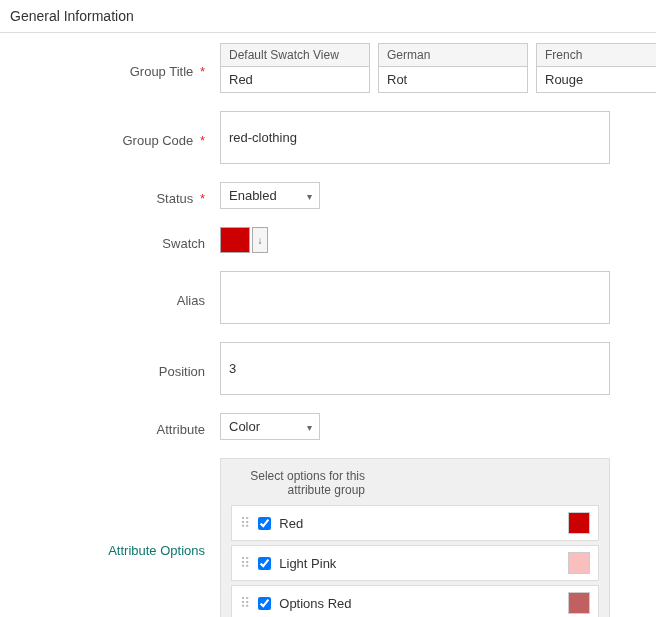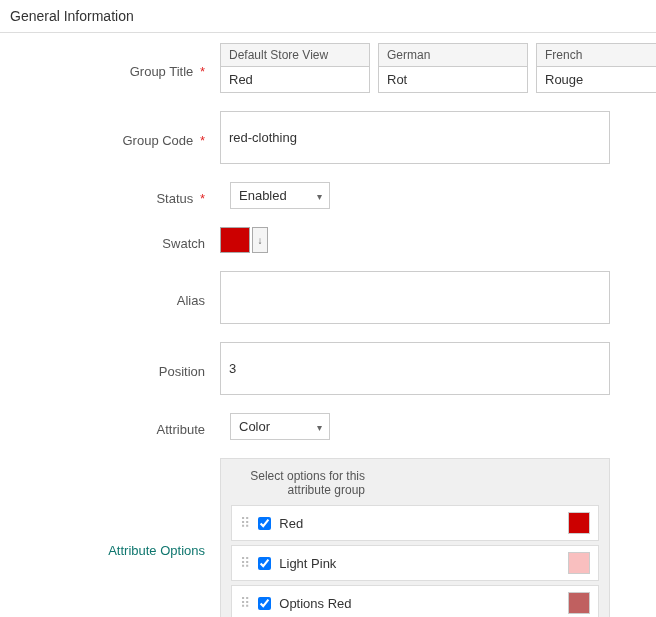--- a/index.html
+++ b/index.html
@@ -75,21 +75,20 @@
       font-size: 13px;
       color: #333;
       outline: none;
     }
     .full-input {
       width: 390px;
     }
     .select-wrapper {
       position: relative;
       display: inline-block;
-      margin-left: 10px;
     }
     select {
       padding: 5px 28px 5px 8px;
       border: 1px solid #ccc;
       font-size: 13px;
       color: #333;
       appearance: none;
       -webkit-appearance: none;
       background: #fff;
       cursor: pointer;
@@ -193,21 +192,21 @@
 <div class="section-title">General Information</div>
 
 <div class="form-row">
   <div class="label-col">
     <span>Group Title</span>
     <span class="required">*</span>
   </div>
   <div class="input-col">
     <div class="group-title-row">
       <div class="store-col">
-        <div class="col-header">Default Store View</div>
+        <div class="col-header">Default Swatch View</div>
         <input type="text" value="Red" style="">
       </div>
       <div class="store-col">
         <div class="col-header">German</div>
         <input type="text" value="Rot" style="">
       </div>
       <div class="store-col">
         <div class="col-header">French</div>
         <input type="text" value="Rouge" style="">
       </div>

